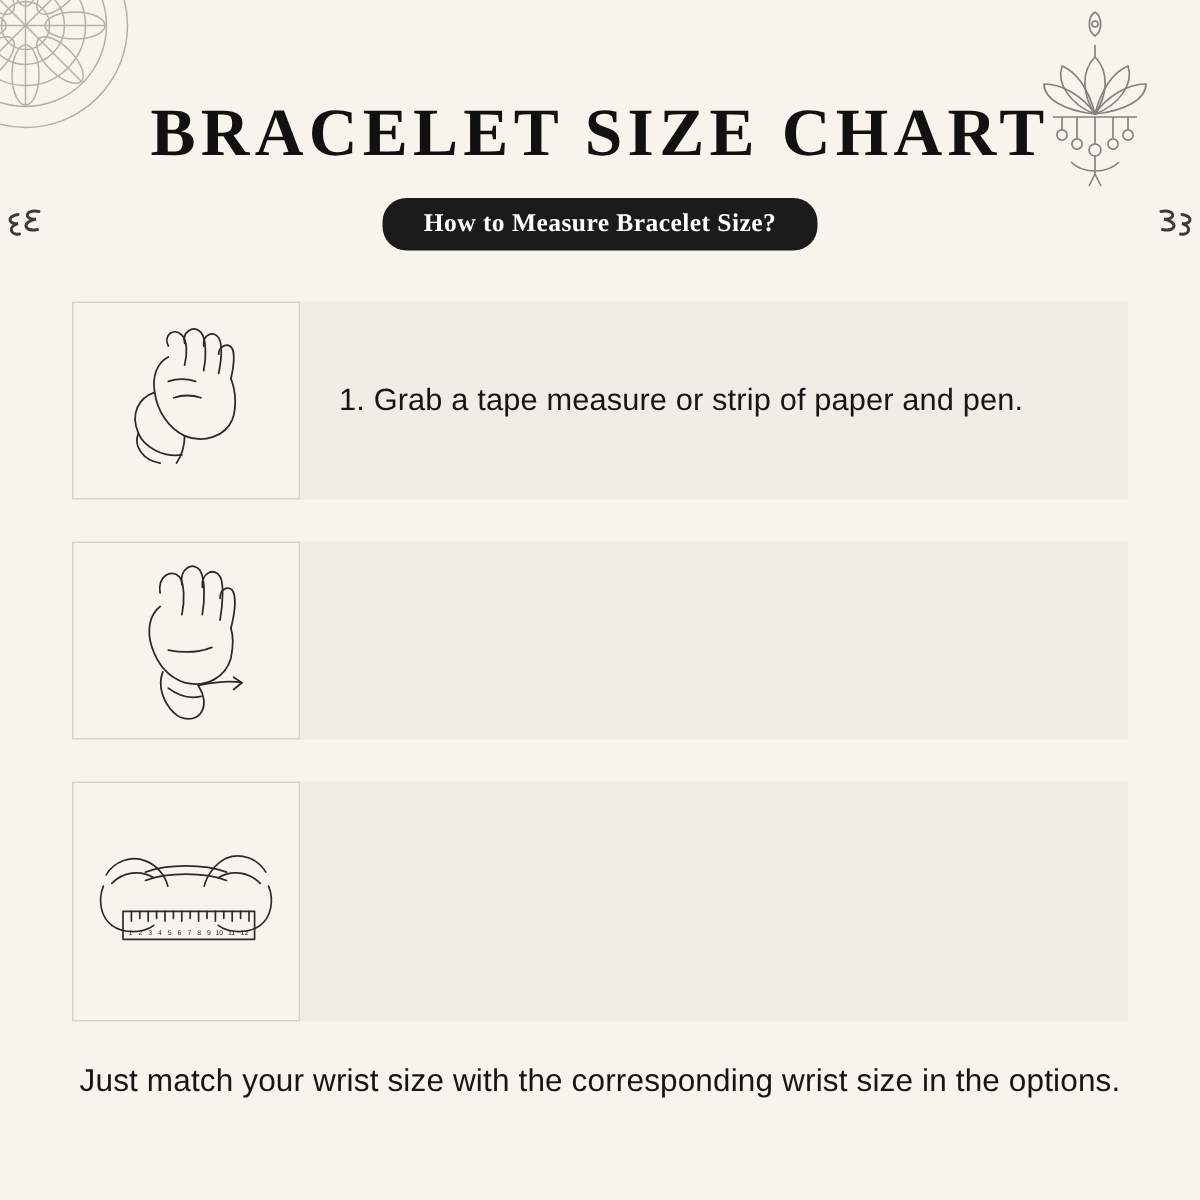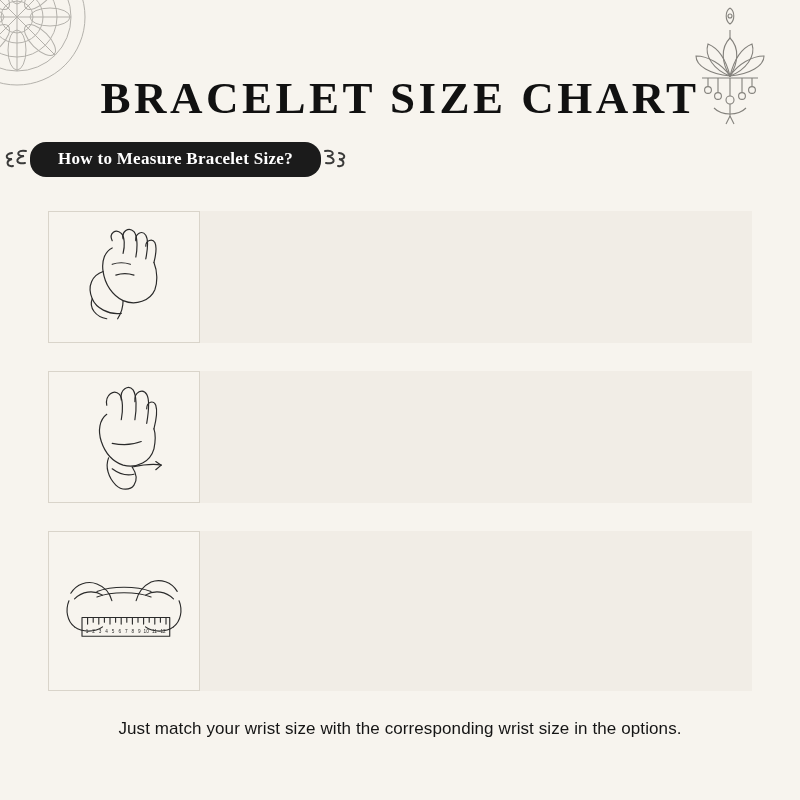--- a/index.html
+++ b/index.html
@@ -37,29 +37,29 @@
     pointer-events: none;
   }
 
   
   .title {
     text-align: center;
     font-family: "Liberation Serif", serif;
     font-size: 45px;
     letter-spacing: 3.5px;
     font-weight: 700;
-    margin: 14px;
+    margin: 4px;
     padding-top: 58px;
     color: #111;
   }
 
   .subtitle-row {
     display: flex;
     align-items: center;
-    justify-content: flex-start;
+    justify-content: space-between;
     margin-top: 18px;
     gap: 0;
   }
 
   .subtitle-pill {
     background: #1b1b1b;
     color: #fff;
     border-radius: 16px;
     padding: 7px 28px 8px;
     font-family: "Liberation Serif", serif;
@@ -106,21 +106,21 @@
     align-items: center;
     padding: 8px 28px 8px 26px;
     font-size: 20.5px;
     line-height: 1.55;
     color: #161616;
     letter-spacing: 0.1px;
   }
 
   .footer {
     text-align: center;
-    font-size: 17px;
+    font-size: 21px;
     color: #151515;
     margin-top: 6px;
     padding: 0 26px;
     letter-spacing: 0.1px;
   }
 </style>
 </head>
 <body>
 
 <div class="mandala">
@@ -203,20 +203,21 @@
           <path d="M89 26 C89 20 96 17 99 22 C101 26 100 36 98 44"></path>
           <path d="M52 28 C44 32 40 42 42 54 C44 68 52 80 64 86 C78 92 94 86 99 74 C102 66 102 54 98 44"></path>
           <path d="M52 46 C58 44 66 44 72 46"></path>
           <path d="M56 58 C62 56 70 56 76 58"></path>
           <path d="M42 54 C30 58 24 70 30 84 C34 94 48 102 62 100"></path>
           <path d="M30 84 C26 94 34 104 46 106"></path>
           <path d="M64 86 C64 94 62 100 58 106"></path>
         </g>
       </svg>
     </div>
+    <div class="step-text">1. Grab a tape measure or strip of paper and pen.</div>
   </div>
 
   <div class="step">
     <div class="step-img">
       <svg viewBox="0 0 130 130" width="118" height="120">
         <g stroke="#2a2a2a" stroke-width="1.3" fill="none" stroke-linecap="round" stroke-linejoin="round">
           <path d="M46 30 C44 18 54 12 60 18 C64 23 64 36 62 46"></path>
           <path d="M62 24 C60 12 70 7 75 13 C79 19 79 34 77 46"></path>
           <path d="M77 26 C76 15 86 11 90 18 C93 23 92 38 90 50"></path>
           <path d="M90 34 C90 26 98 24 100 30 C102 36 100 48 98 56"></path>

